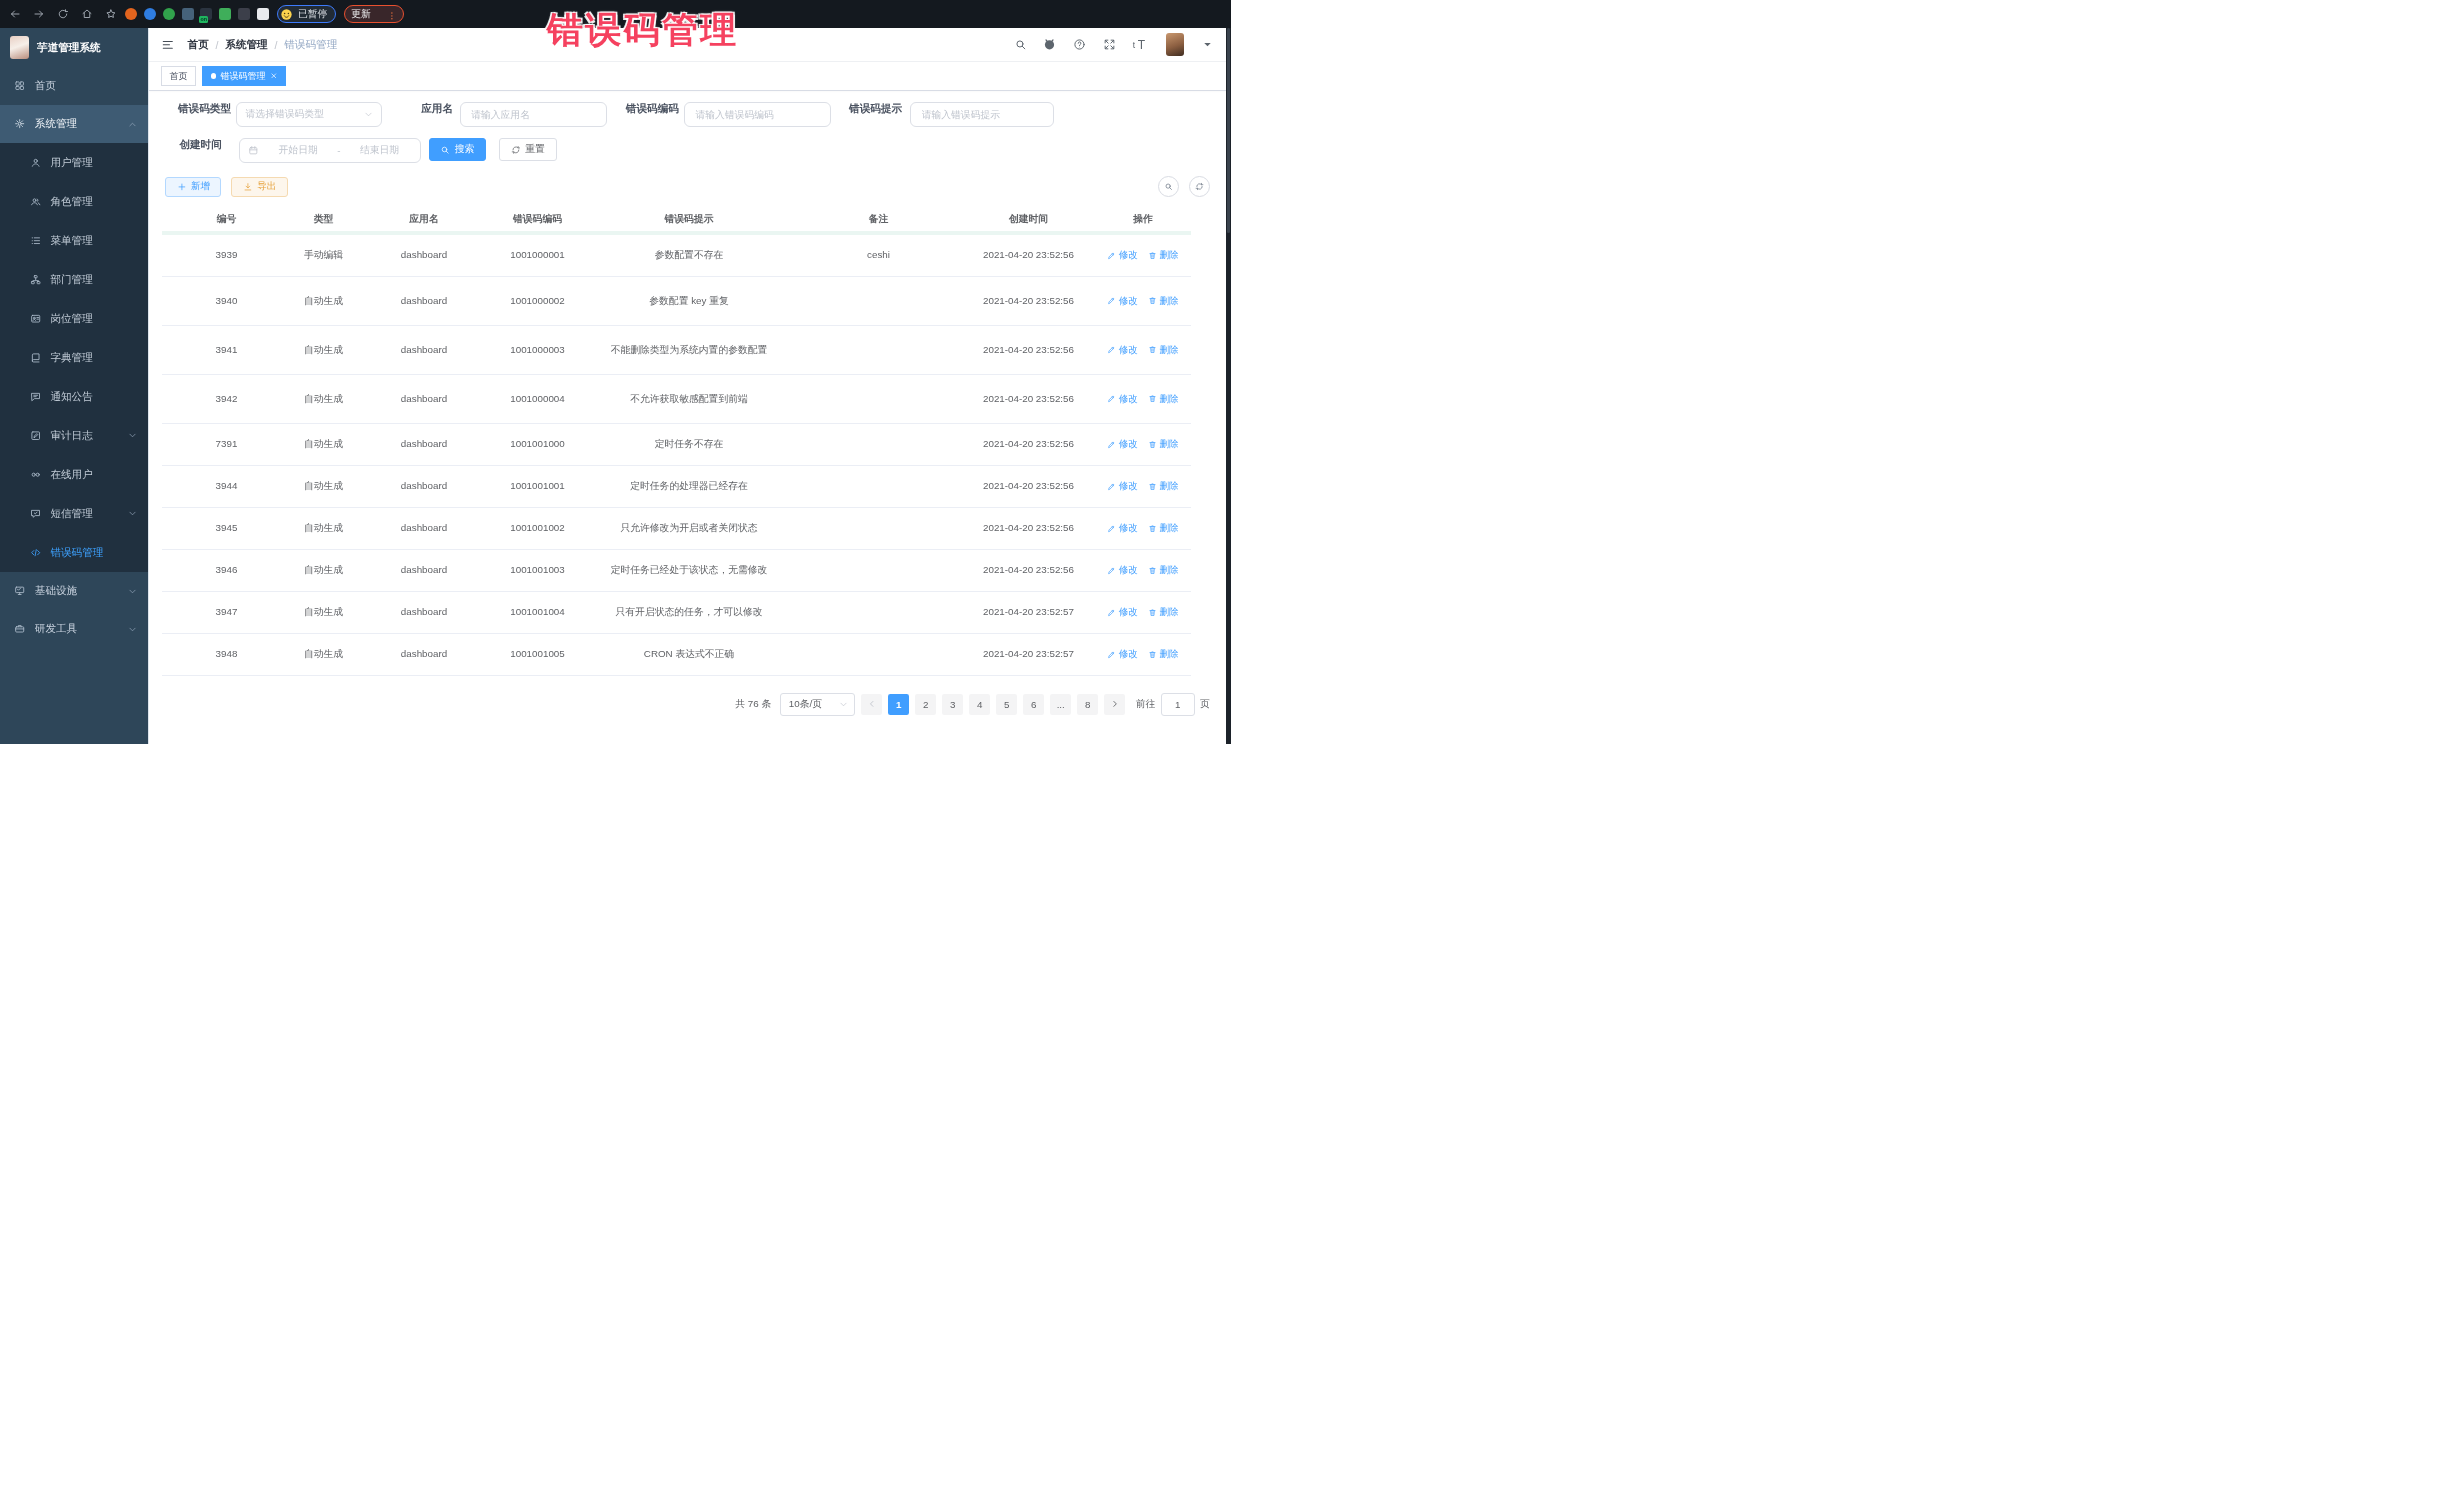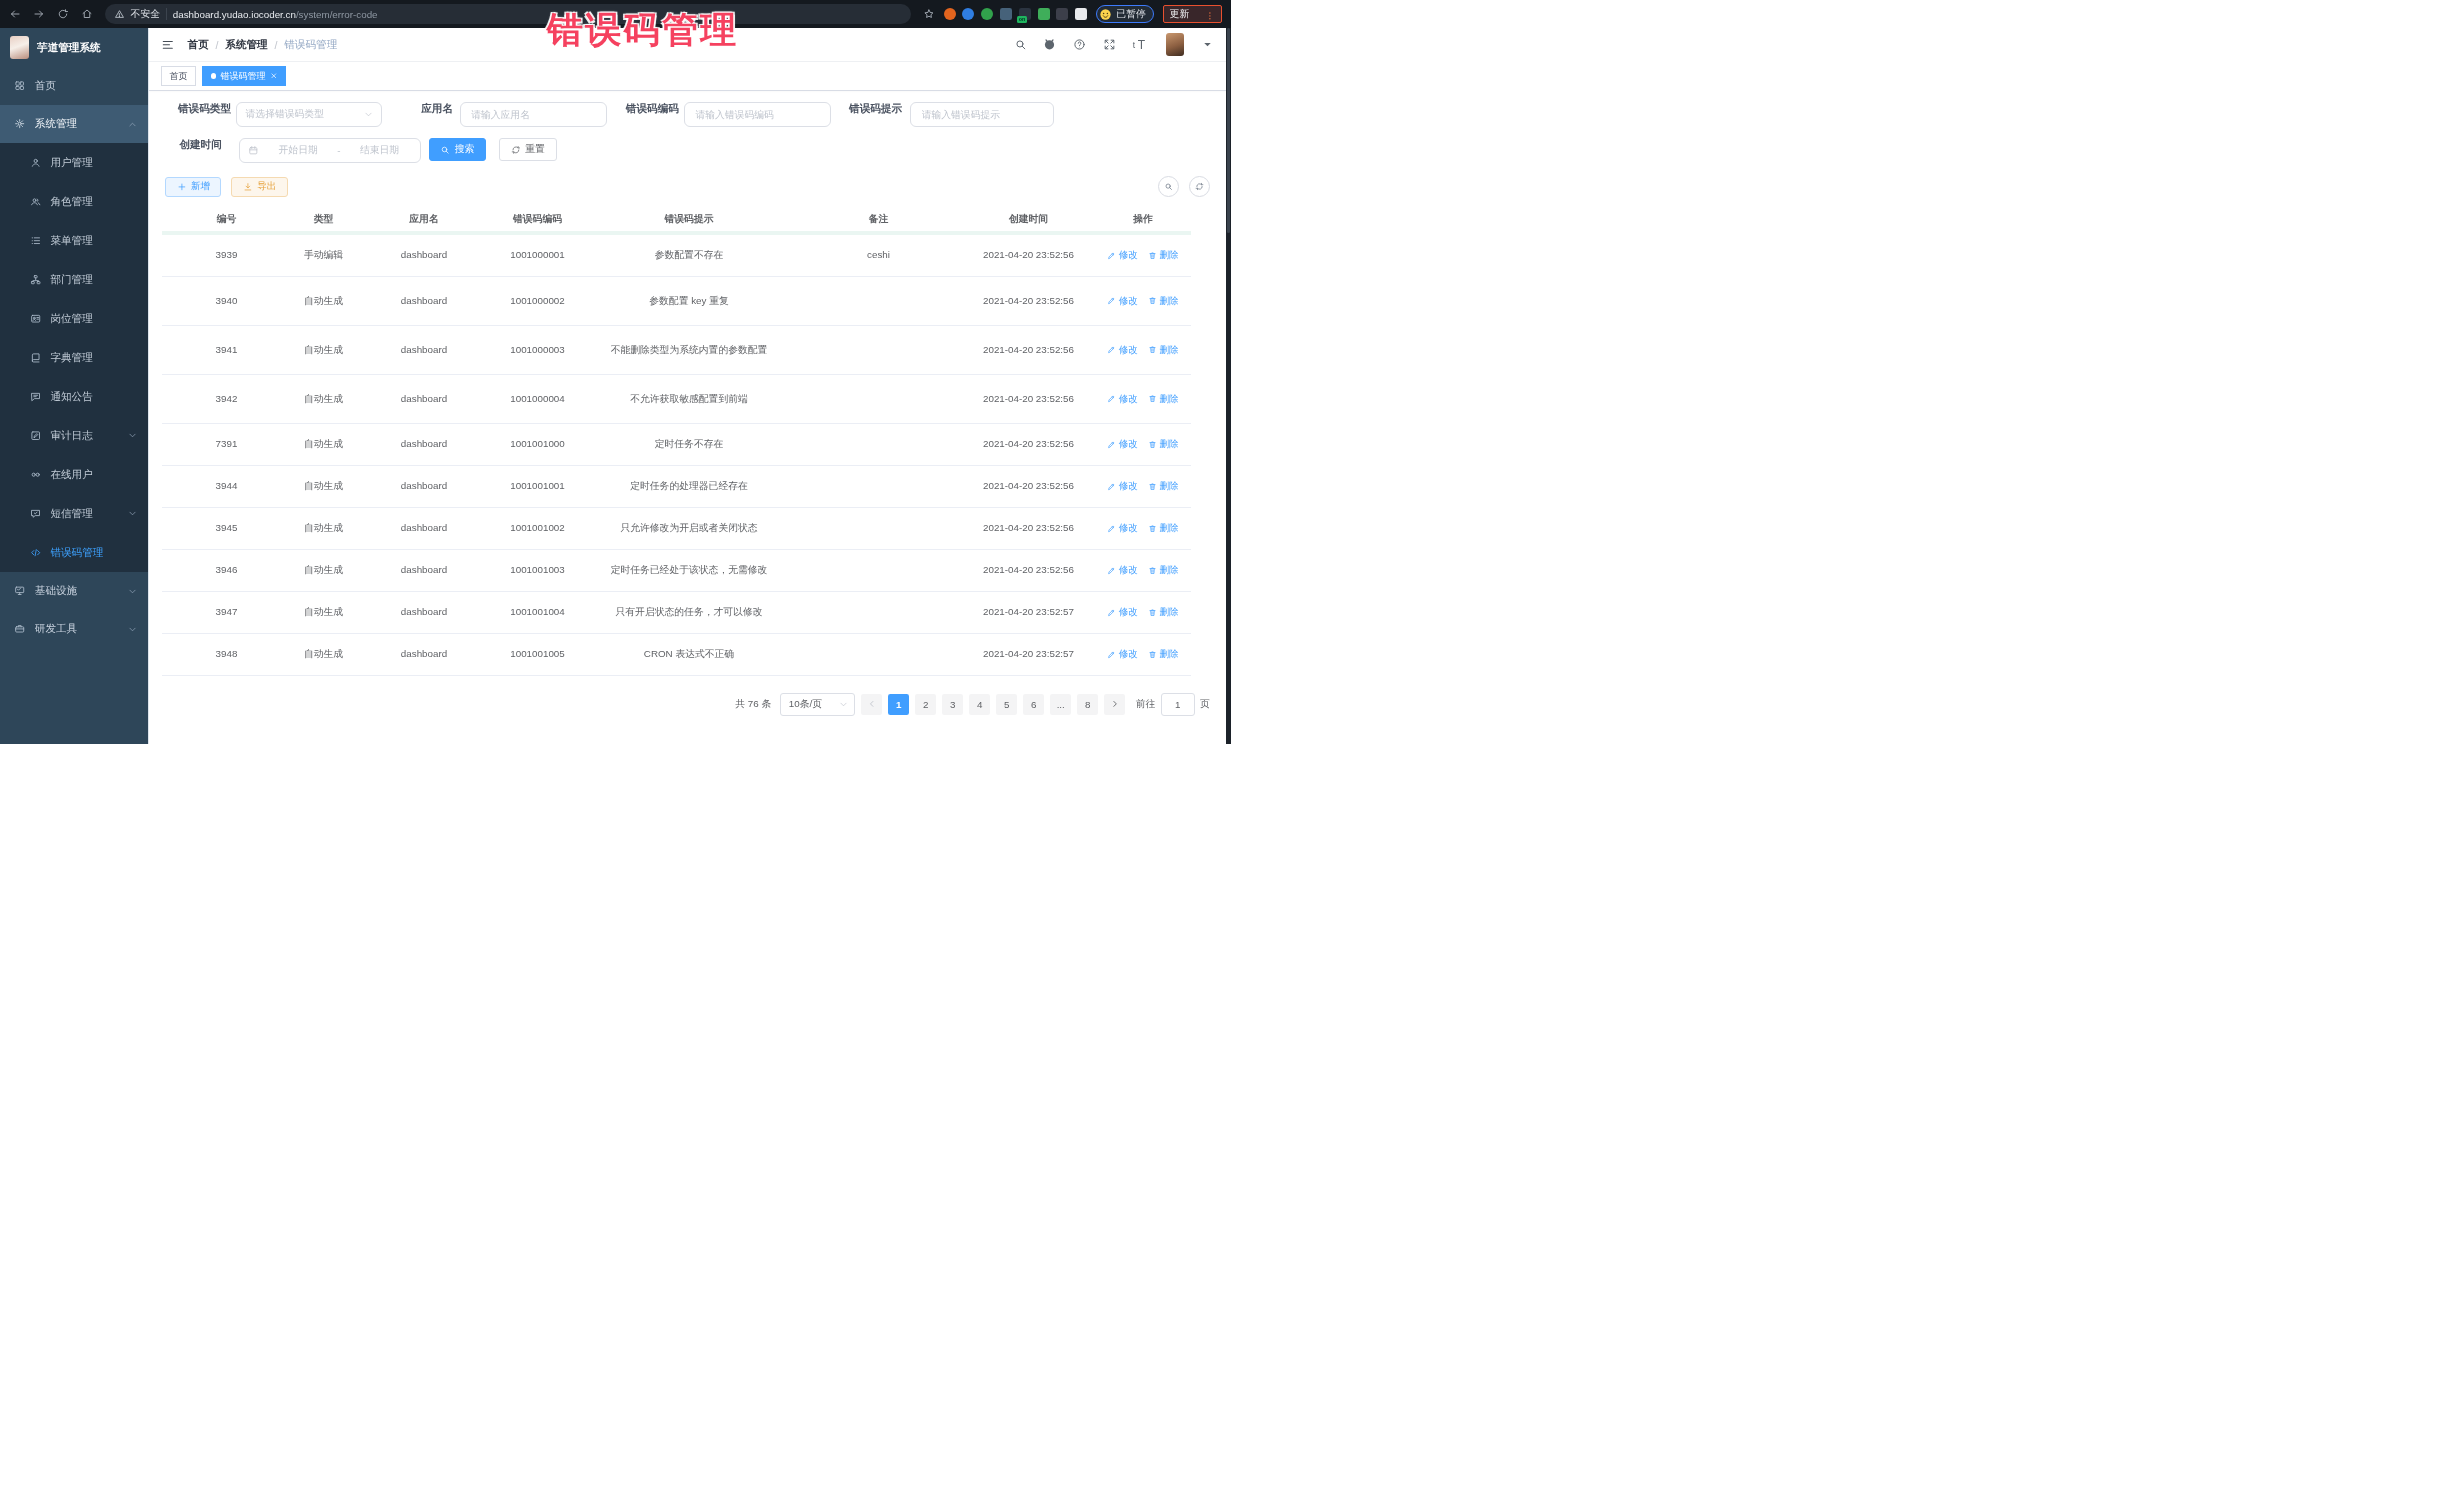--- a/index.html
+++ b/index.html
@@ -19,21 +19,21 @@
   .url-dom{color:#e8ebef}
   .url-path{color:#8f98a3}
   .chrome-right{display:flex;align-items:center;gap:8.3px}
   .star{font-size:12px;color:#aab2bc}
   .ext-blob{width:12px;height:12px;border-radius:2.3px;position:relative;cursor:pointer}
   .ext-blob .badge{position:absolute;left:-1.5px;bottom:-3px;background:#1fb55f;color:#032;font-size:5.3px;font-weight:700;padding:0 1.5px;border-radius:1.5px;line-height:6.8px}
   .ext-blob .badge:empty{display:none}
   .chip-pause{display:flex;align-items:center;gap:4.5px;background:#222b35;border:1.5px solid #3d7bfd;border-radius:10.6px;padding:1.5px 7.6px 1.5px 2.3px;cursor:pointer}
   .chip-pause .face{font-size:13px}
   .chip-pause .lbl{font-size:9.8px;color:#dfe3e8}
-  .chip-update{display:flex;align-items:flex-end;gap:16px;background:#39262a;border:1.5px solid #e8502f;border-radius:2px;padding:1.5px 6px;cursor:pointer}
+  .chip-update{display:flex;align-items:flex-end;gap:16px;background:#39262a;border:1.5px solid #e8502f;border-radius:9px;padding:1.5px 6px;cursor:pointer}
   .chip-update .lbl{font-size:9.8px;color:#f2f4f6}
   .chip-update .kebab{font-size:9.8px;color:#e8713f}
 
   
   .sidebar{position:absolute;left:0;top:28px;width:149px;bottom:0;background:#2e4659;border-right:0.8px solid #dde4ec;box-sizing:border-box;z-index:2}
   .logo-row{height:39px;display:flex;align-items:center;padding:0 9.8px;gap:7.6px}
   .logo-img{width:19.7px;height:23px;border-radius:3px;background:linear-gradient(160deg,#e8cfc4 0%,#f6efe9 45%,#b98d7c 100%);flex:none}
   .logo-title{font-size:10.6px;font-weight:700;color:#fff;white-space:nowrap}
   .menu-item{height:38px;display:flex;align-items:center;padding:0 10.6px 0 14.4px;gap:9px;font-size:10.6px;color:#c9d3df;cursor:pointer;white-space:nowrap}
   .menu-item .mi{font-size:11.4px;color:#aebdcc}
@@ -139,32 +139,20 @@
         <path d="M19.5 12a7.5 7.5 0 1 1-2.2-5.3"></path>
         <polyline points="17 3.5 17.3 7.2 21 7"></polyline>
       </svg>
     </span>
   <span class="ic navic">
       <svg viewBox="0 0 24 24" fill="none" stroke="currentColor" stroke-width="1.8" stroke-linecap="round" stroke-linejoin="round">
         <path d="M4 11l8-7 8 7"></path>
         <path d="M6.5 9.8V19h11V9.8"></path>
       </svg>
     </span>
-  <div class="urlbar">
-    <span class="ic warn">
-        <svg viewBox="0 0 24 24" fill="none" stroke="currentColor" stroke-width="1.8" stroke-linecap="round" stroke-linejoin="round">
-          <path d="M12 4.5L3.5 19h17z"></path>
-          <line x1="12" y1="10" x2="12" y2="14"></line>
-          <circle cx="12" cy="16.4" r="0.6" fill="currentColor"></circle>
-        </svg>
-      </span>
-    <span class="sec-label">不安全</span>
-    <span class="url-div"></span>
-    <span class="url-text"><span class="url-dom">dashboard.yudao.iocoder.cn</span><span class="url-path">/system/error-code</span></span>
-  </div>
   <div class="chrome-right">
     <span class="ic star">
         <svg viewBox="0 0 24 24" fill="none" stroke="currentColor" stroke-width="1.8" stroke-linecap="round" stroke-linejoin="round">
           <path d="M12 4l2.4 4.9 5.4.8-3.9 3.8.9 5.4-4.8-2.5-4.8 2.5.9-5.4L3.8 9.7l5.4-.8z"></path>
         </svg>
       </span>
     <span style="display:flex;align-items:center;gap:6.8px">
 
         <span class="ext-blob" style="background: rgb(226, 100, 30); border-radius: 50%;"></span>
 

